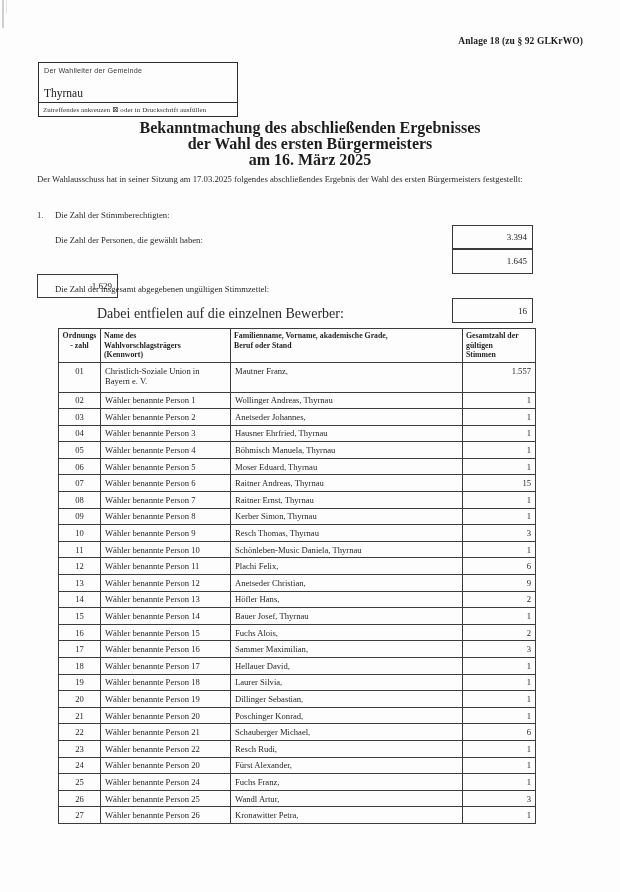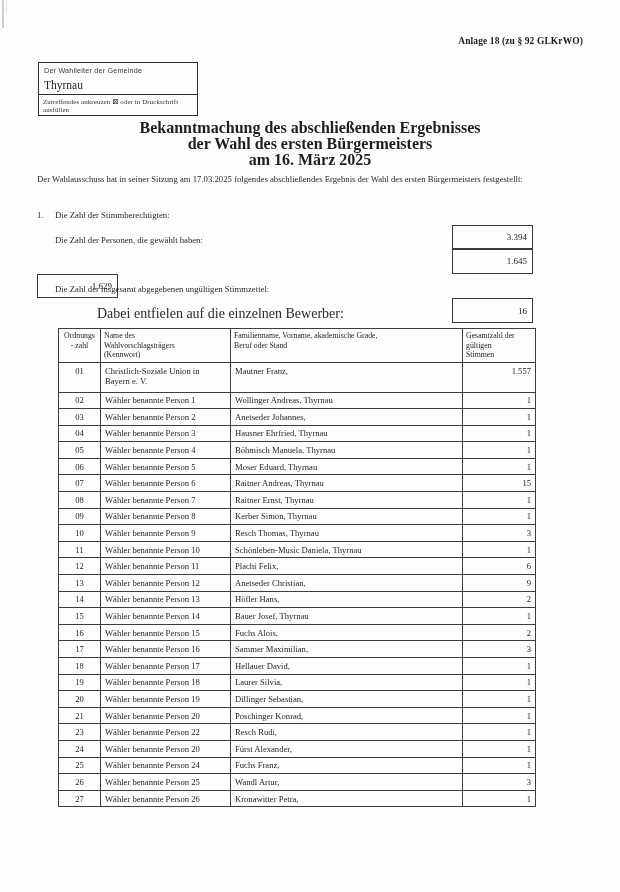--- a/index.html
+++ b/index.html
@@ -15,29 +15,29 @@
   
   .artifact-1{position:absolute;left:2px;top:0;width:2px;height:28px;background:#cfcfcf;}
   .artifact-2{position:absolute;left:6px;top:0;width:1px;height:13px;background:#e2e2e2;}
 
   .annotation{
     position:absolute;top:36px;right:37px;
     font-size:9.5px;font-weight:bold;letter-spacing:.1px;color:#1d1d1d;margin-left:19px;
   }
 
   .issuer-box{
-    position:absolute;left:38px;top:62px;width:160px;
+    position:absolute;left:38px;top:62px;width:200px;
     border:1.5px solid #2c2c2c;box-sizing:border-box;background:#fdfdfd;
   }
   .issuer-main{padding:3px 5px 3px 5px;}
   .issuer-title{
     font-family:"Liberation Sans","DejaVu Sans",sans-serif;
     font-size:7.2px;color:#3a3a3a;letter-spacing:.2px;
   }
-  .issuer-muni{font-size:11.5px;color:#222;margin-top:4px;line-height:12px;}
+  .issuer-muni{font-size:11.5px;color:#222;margin-top:12px;line-height:12px;}
   .issuer-note{
     border-top:1px solid #2c2c2c;
     font-size:6.9px;color:#333;padding:1.5px 4px 2px 4px;letter-spacing:.1px;
   }
   .checkbox-glyph{font-size:7.5px;}
 
   .doc-title{
     position:absolute;left:37px;top:120px;width:546px;
     text-align:center;font-weight:bold;font-size:16px;line-height:16px;color:#1e1e1e;
   }
@@ -67,21 +67,21 @@
     position:absolute;left:58px;top:328px;
     border-collapse:collapse;table-layout:fixed;width:477px;
     background:#fdfdfd;
   }
   .results-table th,.results-table td{
     border:1px solid #3c3c3c;box-sizing:border-box;
     font-weight:normal;overflow:hidden;
   }
   .results-table th{
     vertical-align:top;text-align:left;
-    font-weight:normal;font-size:7.8px;line-height:9.6px;
+    font-weight:bold;font-size:7.8px;line-height:9.6px;
     padding:2px 3px;white-space:pre-line;color:#1f1f1f;height:34px;
   }
   th.c-nr{text-align:center;}
   .results-table td{
     font-size:8.6px;color:#262626;line-height:10px;
     padding:1px 4px;vertical-align:middle;height:16.6px;
   }
   td.c-nr{text-align:center;padding:1px 2px;}
   td.c-votes{text-align:right;}
   tr.row-tall td{height:29.5px;vertical-align:top;padding-top:2.5px;}
@@ -308,20 +308,26 @@
           <td class="c-votes">1</td>
         </tr>
 
         <tr>
           <td class="c-nr">21</td>
           <td>Wähler benannte Person 20</td>
           <td>Poschinger Konrad,</td>
           <td class="c-votes">1</td>
         </tr>
 
+        <tr>
+          <td class="c-nr">22</td>
+          <td>Wähler benannte Person 21</td>
+          <td>Schauberger Michael,</td>
+          <td class="c-votes">6</td>
+        </tr>
 
         <tr>
           <td class="c-nr">23</td>
           <td>Wähler benannte Person 22</td>
           <td>Resch Rudi,</td>
           <td class="c-votes">1</td>
         </tr>
 
         <tr>
           <td class="c-nr">24</td>

